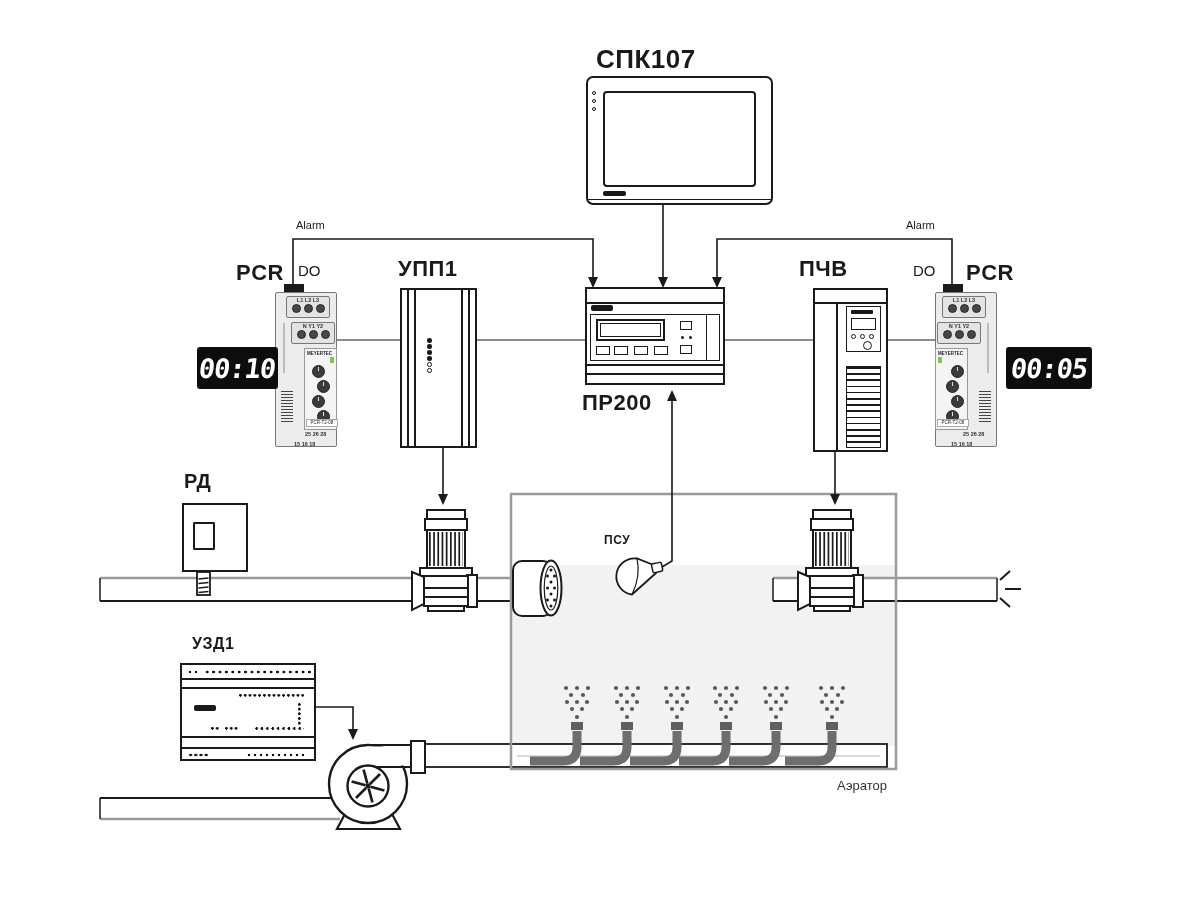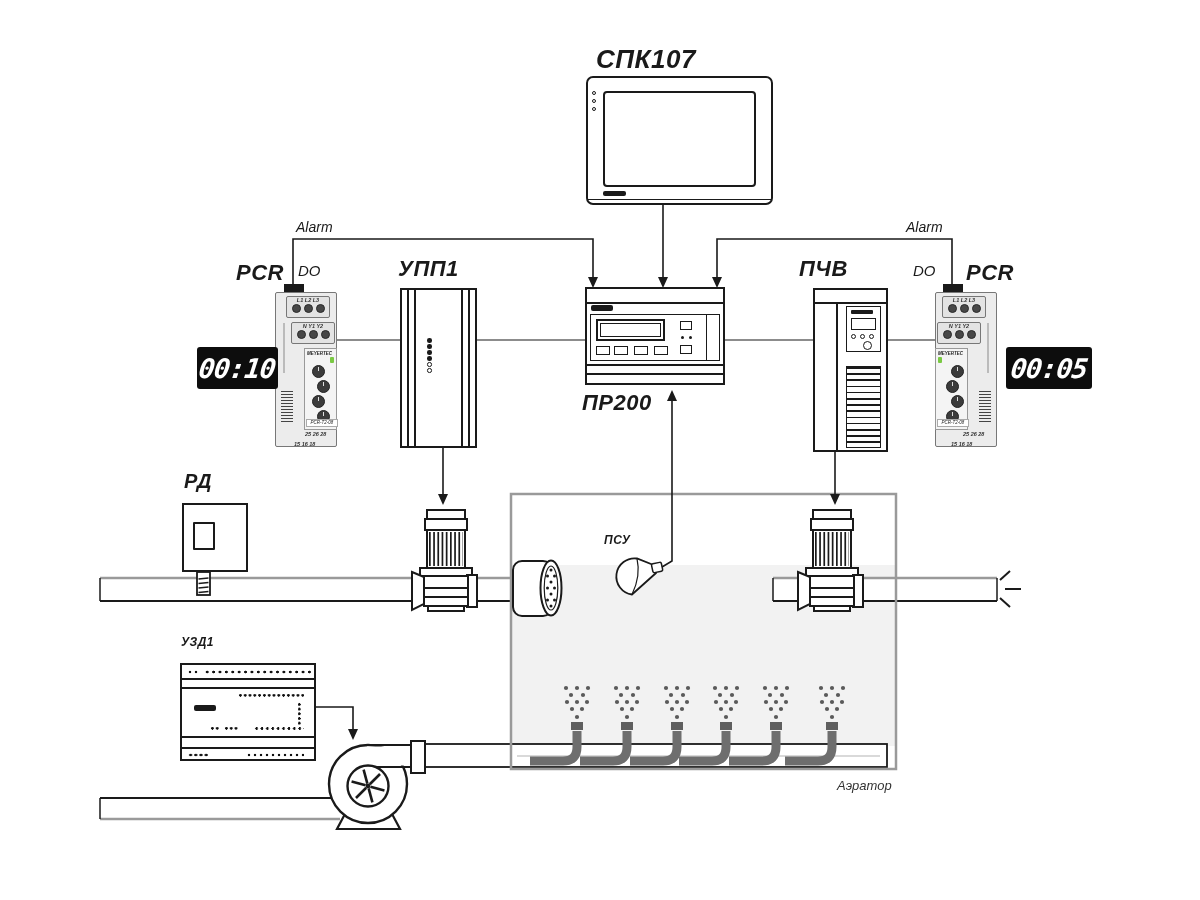--- a/index.html
+++ b/index.html
@@ -1,22 +1,22 @@
 <!DOCTYPE html>
 <html><head>
 <meta charset="utf-8">
 <style>
   html,body{margin:0;padding:0;background:#fff;}
   #stage{position:relative;width:1200px;height:900px;background:#fff;overflow:hidden;
-         font-family:"Liberation Sans",sans-serif;color:#1a1a1a;font-style:italic;}
+         font-family:"Liberation Sans",sans-serif;color:#1a1a1a;}
   .abs{position:absolute;box-sizing:border-box;}
   svg{position:absolute;left:0;top:0;}
   .dev-label{font-weight:bold;font-size:22px;letter-spacing:.5px;}
   .sm-label{font-size:15px;}
-  .alarm-label{font-size:14px;}
+  .alarm-label{font-size:11px;}
   .box{border:2px solid #1a1a1a;background:#fff;}
   .hline{border-top:2px solid #1a1a1a;height:0;}
   .vline{border-left:2px solid #1a1a1a;width:0;}
   .seg-display{background:#0d0d0d;border-radius:3px;display:flex;align-items:center;justify-content:center;}
   .seg-display span{font-family:"DejaVu Sans Mono",monospace;font-weight:bold;color:#fff;
         font-size:27px;transform:skewX(-7deg);letter-spacing:-1px;line-height:1;}
   
   .pcr-body{background:#ececec;border:1.5px solid #777;border-radius:2px;}
   .pcr-block{background:#e3e3e3;border:1.2px solid #777;border-radius:2px;font-size:5.5px;
              text-align:center;color:#333;line-height:7px;font-weight:bold;}
@@ -342,21 +342,21 @@
 <div class="abs pcr-num" style="left:951px;top:441px;">15 16 18</div>
 <div class="abs seg-display" style="left:1006px;top:347px;width:86px;height:42px;">
   <span>00:05</span>
 </div>
 
 <div class="abs dev-label" style="left:184px;top:470px;font-size:20px;">РД</div>
 <div class="abs" style="left:182px;top:503px;width:66px;height:69px;border:2.5px solid #1a1a1a;background:#fff;">
   <div class="abs" style="left:9px;top:17px;width:22px;height:28px;border:2px solid #1a1a1a;border-radius:1px;"></div>
 </div>
 
-<div class="abs dev-label" style="left:181px;top:635px;font-size:12px;">УЗД1</div>
+<div class="abs dev-label" style="left:192px;top:635px;font-size:16px;">УЗД1</div>
 <div class="abs box" style="left:180px;top:663px;width:136px;height:98px;">
   <div class="abs hline" style="left:0;right:0;top:13px;"></div>
   <div class="abs hline" style="left:0;right:0;top:22px;"></div>
   <div class="abs hline" style="left:0;right:0;top:71px;"></div>
   <div class="abs hline" style="left:0;right:0;top:82px;"></div>
   <div class="abs dots" style="left:5px;top:3.5px;width:12px;height:6px;background-image:radial-gradient(circle at 3px 3px,#111 1.3px,rgba(0,0,0,0) 1.6px);background-size:6px 6px;"></div>
   <div class="abs dots" style="left:22px;top:3.5px;width:110px;height:6px;background-image:radial-gradient(circle at 3px 3px,#111 1.3px,rgba(0,0,0,0) 1.6px);background-size:6.4px 6px;"></div>
   <div class="abs" style="left:12px;top:40px;width:22px;height:6px;background:#1a1a1a;border-radius:2px;"></div>
   <div class="abs dots" style="left:56px;top:28px;width:66px;height:5px;background-image:radial-gradient(circle at 2.4px 2.4px,#111 1.2px,rgba(0,0,0,0) 1.5px);background-size:4.8px 5px;"></div>
   <div class="abs dots" style="left:115px;top:37px;width:5px;height:23px;background-image:radial-gradient(circle at 2.4px 2.4px,#111 1.2px,rgba(0,0,0,0) 1.5px);background-size:5px 4.7px;"></div>

